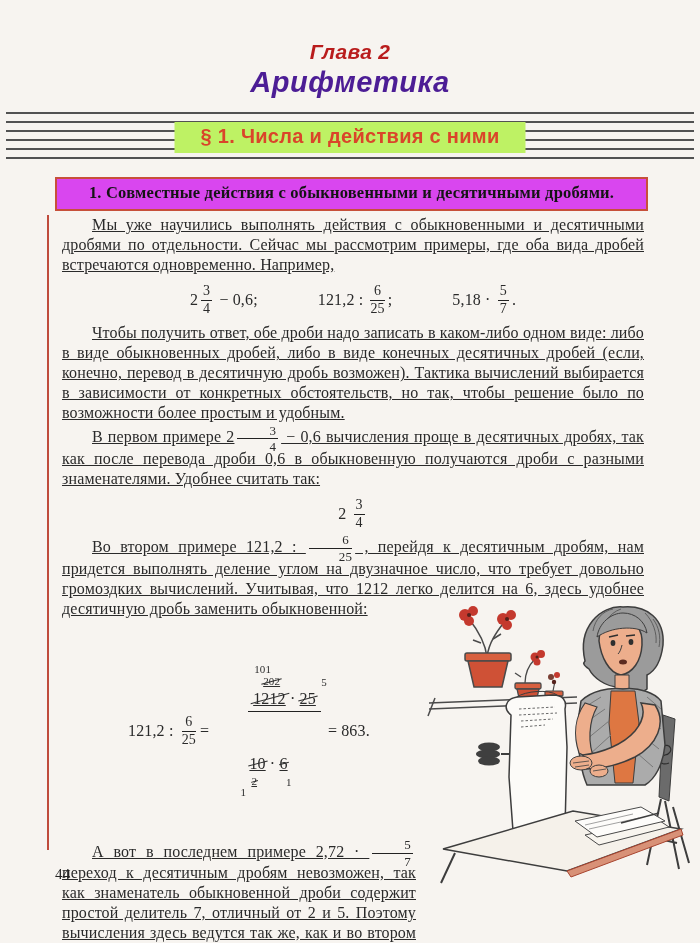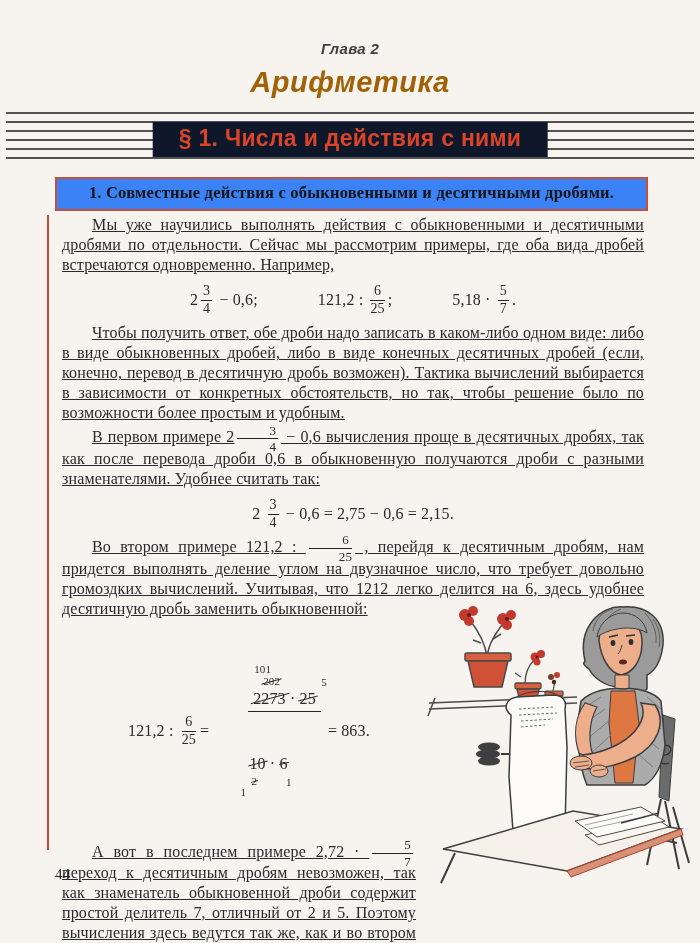--- a/index.html
+++ b/index.html
@@ -6,40 +6,40 @@
   body{
     width:700px;height:943px;position:relative;overflow:hidden;
     background:#f7f4f0;
     font-family:"Liberation Serif","DejaVu Serif",serif;
     color:#2a2a2a;
   }
   
   .chapter{
     position:absolute;top:40px;left:0;right:0;text-align:center;
     font-family:"Liberation Sans","DejaVu Sans",sans-serif;
-    font-weight:bold;font-style:italic;font-size:15px;color:#404040;letter-spacing:.3px;
+    font-weight:bold;font-style:italic;font-size:21px;color:#b91c1c;letter-spacing:.3px;
   }
   .booktitle{
     position:absolute;top:66px;left:0;right:0;text-align:center;
     font-family:"Liberation Sans","DejaVu Sans",sans-serif;
-    font-weight:bold;font-style:italic;font-size:29px;color:#a16207;letter-spacing:.5px;
+    font-weight:bold;font-style:italic;font-size:29px;color:#4c1d95;letter-spacing:.5px;
   }
   
   .band{position:absolute;top:112px;left:6px;right:6px;height:47px;}
   .band .ln{position:absolute;left:0;right:0;height:2px;background:#525252;}
   .band .label{
     position:absolute;top:10px;left:50%;transform:translateX(-50%);
-    background:#0f172a;padding:3px 26px 5px;white-space:nowrap;
+    background:#bef264;padding:3px 26px 5px;white-space:nowrap;
     font-family:"Liberation Sans","DejaVu Sans",sans-serif;
-    font-weight:bold;font-size:23px;color:#da452a;letter-spacing:.3px;
+    font-weight:bold;font-size:20px;color:#da452a;letter-spacing:.3px;
   }
   
   .topicbox{
     position:absolute;left:55px;right:52px;top:177px;
-    border:2px solid #c7503a;background:#3b82f6;
+    border:2px solid #c7503a;background:#d946ef;
     text-align:center;font-weight:bold;font-size:16.5px;color:#141414;
     padding:4px 0 6px;letter-spacing:.2px;
   }
   
   .vrule{position:absolute;left:47px;top:215px;width:2px;height:635px;background:#bf4b3c;}
   
   .content{
     position:absolute;left:58px;top:211px;width:590px;
     font-size:16px;line-height:20px;text-align:justify;letter-spacing:.15px;
   }
@@ -55,21 +55,21 @@
   .mathrow .mg{display:inline-flex;align-items:center;white-space:pre;}
   .mathrow.examples .mg{margin:0 30px;}
   .mathrow .frac{font-size:14px;margin:0 3px;}
   
   .calc{display:flex;align-items:center;white-space:pre;padding:26px 0 24px;}
   .calc .frac{font-size:14px;margin:0 4px;}
   .bigfrac{display:inline-block;text-align:center;margin:0 7px;vertical-align:middle;}
   .bigfrac .bnum{display:block;border-bottom:1.5px solid #222;padding:0 5px 2px;white-space:pre;margin-left:32px;}
   .bigfrac .bden{display:block;padding-top:2px;white-space:pre;}
   .tok{position:relative;display:inline-block;}
-  .strike{position:relative;display:inline-block;font-style:normal;font-weight:normal;}
+  .strike{position:relative;display:inline-block;font-style:normal;font-weight:normal;text-decoration:underline;}
   .strike::after{
     content:"";position:absolute;left:-10%;right:-12%;top:46%;
     border-top:1.5px solid #2e2e2e;transform:rotate(-15deg);
   }
   .note{position:absolute;font-size:11px;line-height:1;color:#2e2e2e;font-style:normal;font-weight:normal;white-space:nowrap;}
   .n-top1{top:-13px;left:10px;}
   .n-top2{top:-25px;left:1px;}
   .n-sup{top:-12px;right:-11px;}
   .n-sub{bottom:-14px;right:-4px;}
   .n-bot1{bottom:-13px;left:2px;}
@@ -109,30 +109,30 @@
     <span class="mg"><span>2</span><span class="frac"><span class="fn">3</span><span class="fd">4</span></span><span> − 0,6;</span></span>
     <span class="mg"><span>121,2 : </span><span class="frac"><span class="fn">6</span><span class="fd">25</span></span><span>;</span></span>
     <span class="mg"><span>5,18 · </span><span class="frac"><span class="fn">5</span><span class="fd">7</span></span><span>.</span></span>
   </div>
 
   <p>Чтобы получить ответ, обе дроби надо записать в каком-либо одном виде: либо в виде обыкновенных дробей, либо в виде конечных десятичных дробей (если, конечно, перевод в десятичную дробь возможен). Тактика вычислений выбирается в зависимости от конкретных обстоятельств, но так, чтобы решение было по возможности более простым и удобным.</p>
 
   <p><span>В первом примере 2</span><span class="frac"><span class="fn">3</span><span class="fd">4</span></span><span> − 0,6 вычисления проще в десятичных дробях, так как после перевода дроби 0,6 в обыкновенную получаются дроби с разными знаменателями. Удобнее считать так:</span></p>
 
   <div class="mathrow">
-    <span class="mg"><span>2 </span><span class="frac"><span class="fn">3</span><span class="fd">4</span></span><span> − 0,6 = 2,75 − 0,6 = 2,15.</span></span>
+    <span class="mg"><span>2 </span><span class="frac"><span class="fn">3</span><span class="fd">4</span></span></span>
   </div>
 
   <p><span>Во втором примере 121,2 : </span><span class="frac"><span class="fn">6</span><span class="fd">25</span></span><span> , перейдя к десятичным дробям, нам придется выполнять деление углом на двузначное число, что требует довольно громоздких вычислений. Учитывая, что 1212 легко делится на 6, здесь удобнее десятичную дробь заменить обыкновенной:</span></p>
 
   <div class="calc" style="margin-left:70px">
     <span>121,2 : </span><span class="frac"><span class="fn">6</span><span class="fd">25</span></span>
     <span>=</span>
     <span class="bigfrac">
-      <span class="bnum"><span class="tok"><i class="note n-top2">101</i><i class="note n-top1 strike">202</i><b class="strike">2273</b></span> <span>·</span> <span class="tok"><b class="strike">25</b><i class="note n-sup">5</i></span></span>
+      <span class="bnum"><span class="tok"><i class="note n-top2">101</i><i class="note n-top1 strike">202</i><b class="strike">1212</b></span> <span>·</span> <span class="tok"><b class="strike">25</b><i class="note n-sup">5</i></span></span>
       <span class="bden"><span class="tok"><b class="strike">10</b><i class="note n-bot1 strike">2</i><i class="note n-bot2">1</i></span> <span>·</span> <span class="tok"><b class="strike">6</b><i class="note n-sub">1</i></span></span>
     </span>
     <span>= 863.</span>
   </div>
 
   <div class="col5">
     <p><span>А вот в последнем примере 2,72 · </span><span class="frac"><span class="fn">5</span><span class="fd">7</span></span><span> переход к десятичным дробям невозможен, так как знаменатель обыкновенной дроби содержит простой делитель 7, отличный от 2 и 5. Поэтому вычисления здесь ведутся так же, как и во втором примере:</span></p>
 
   </div>
 

